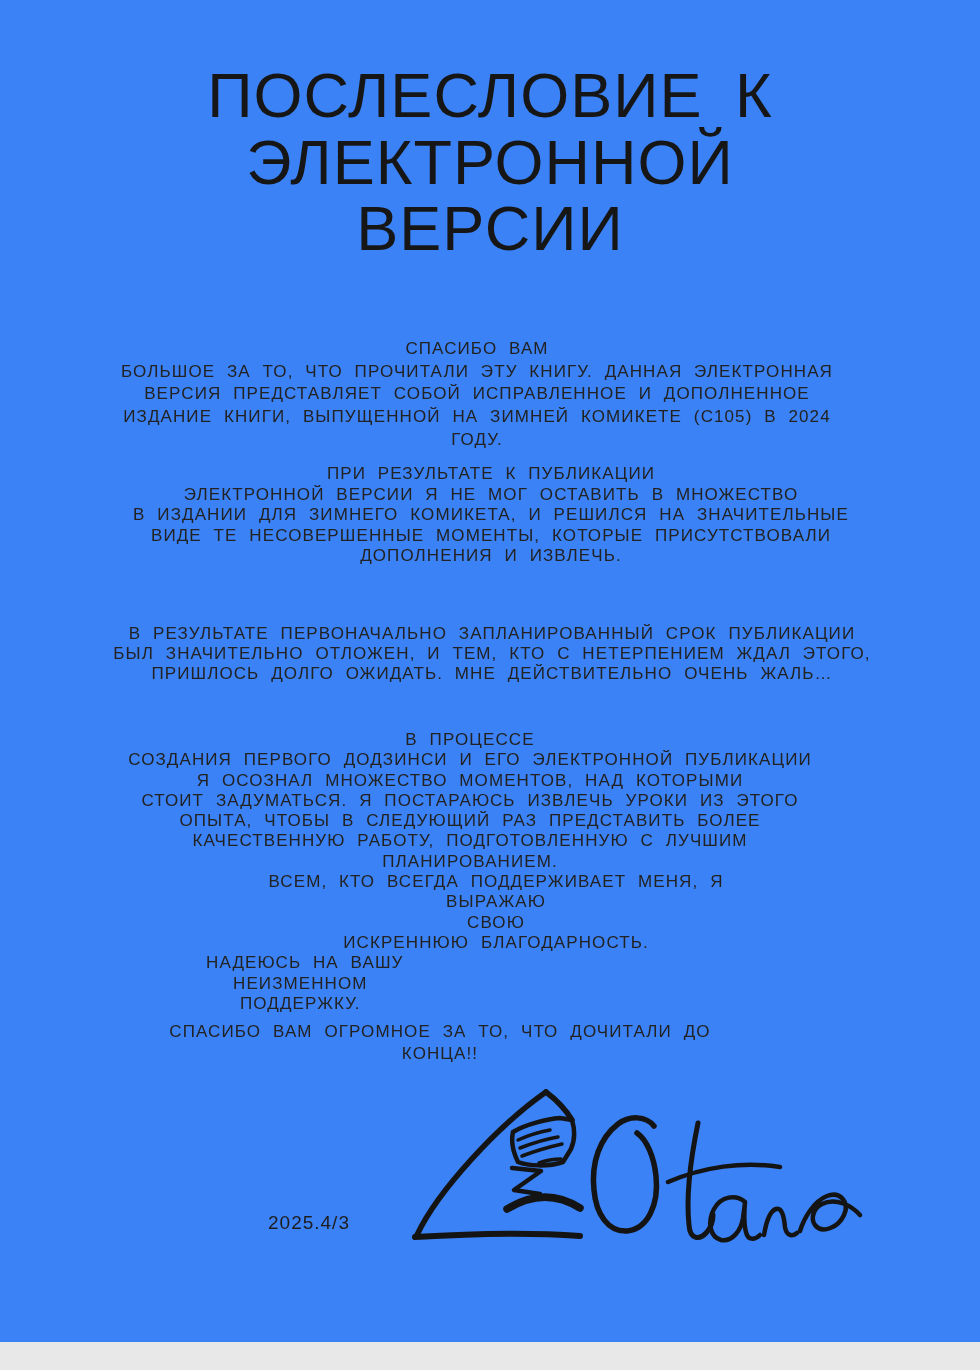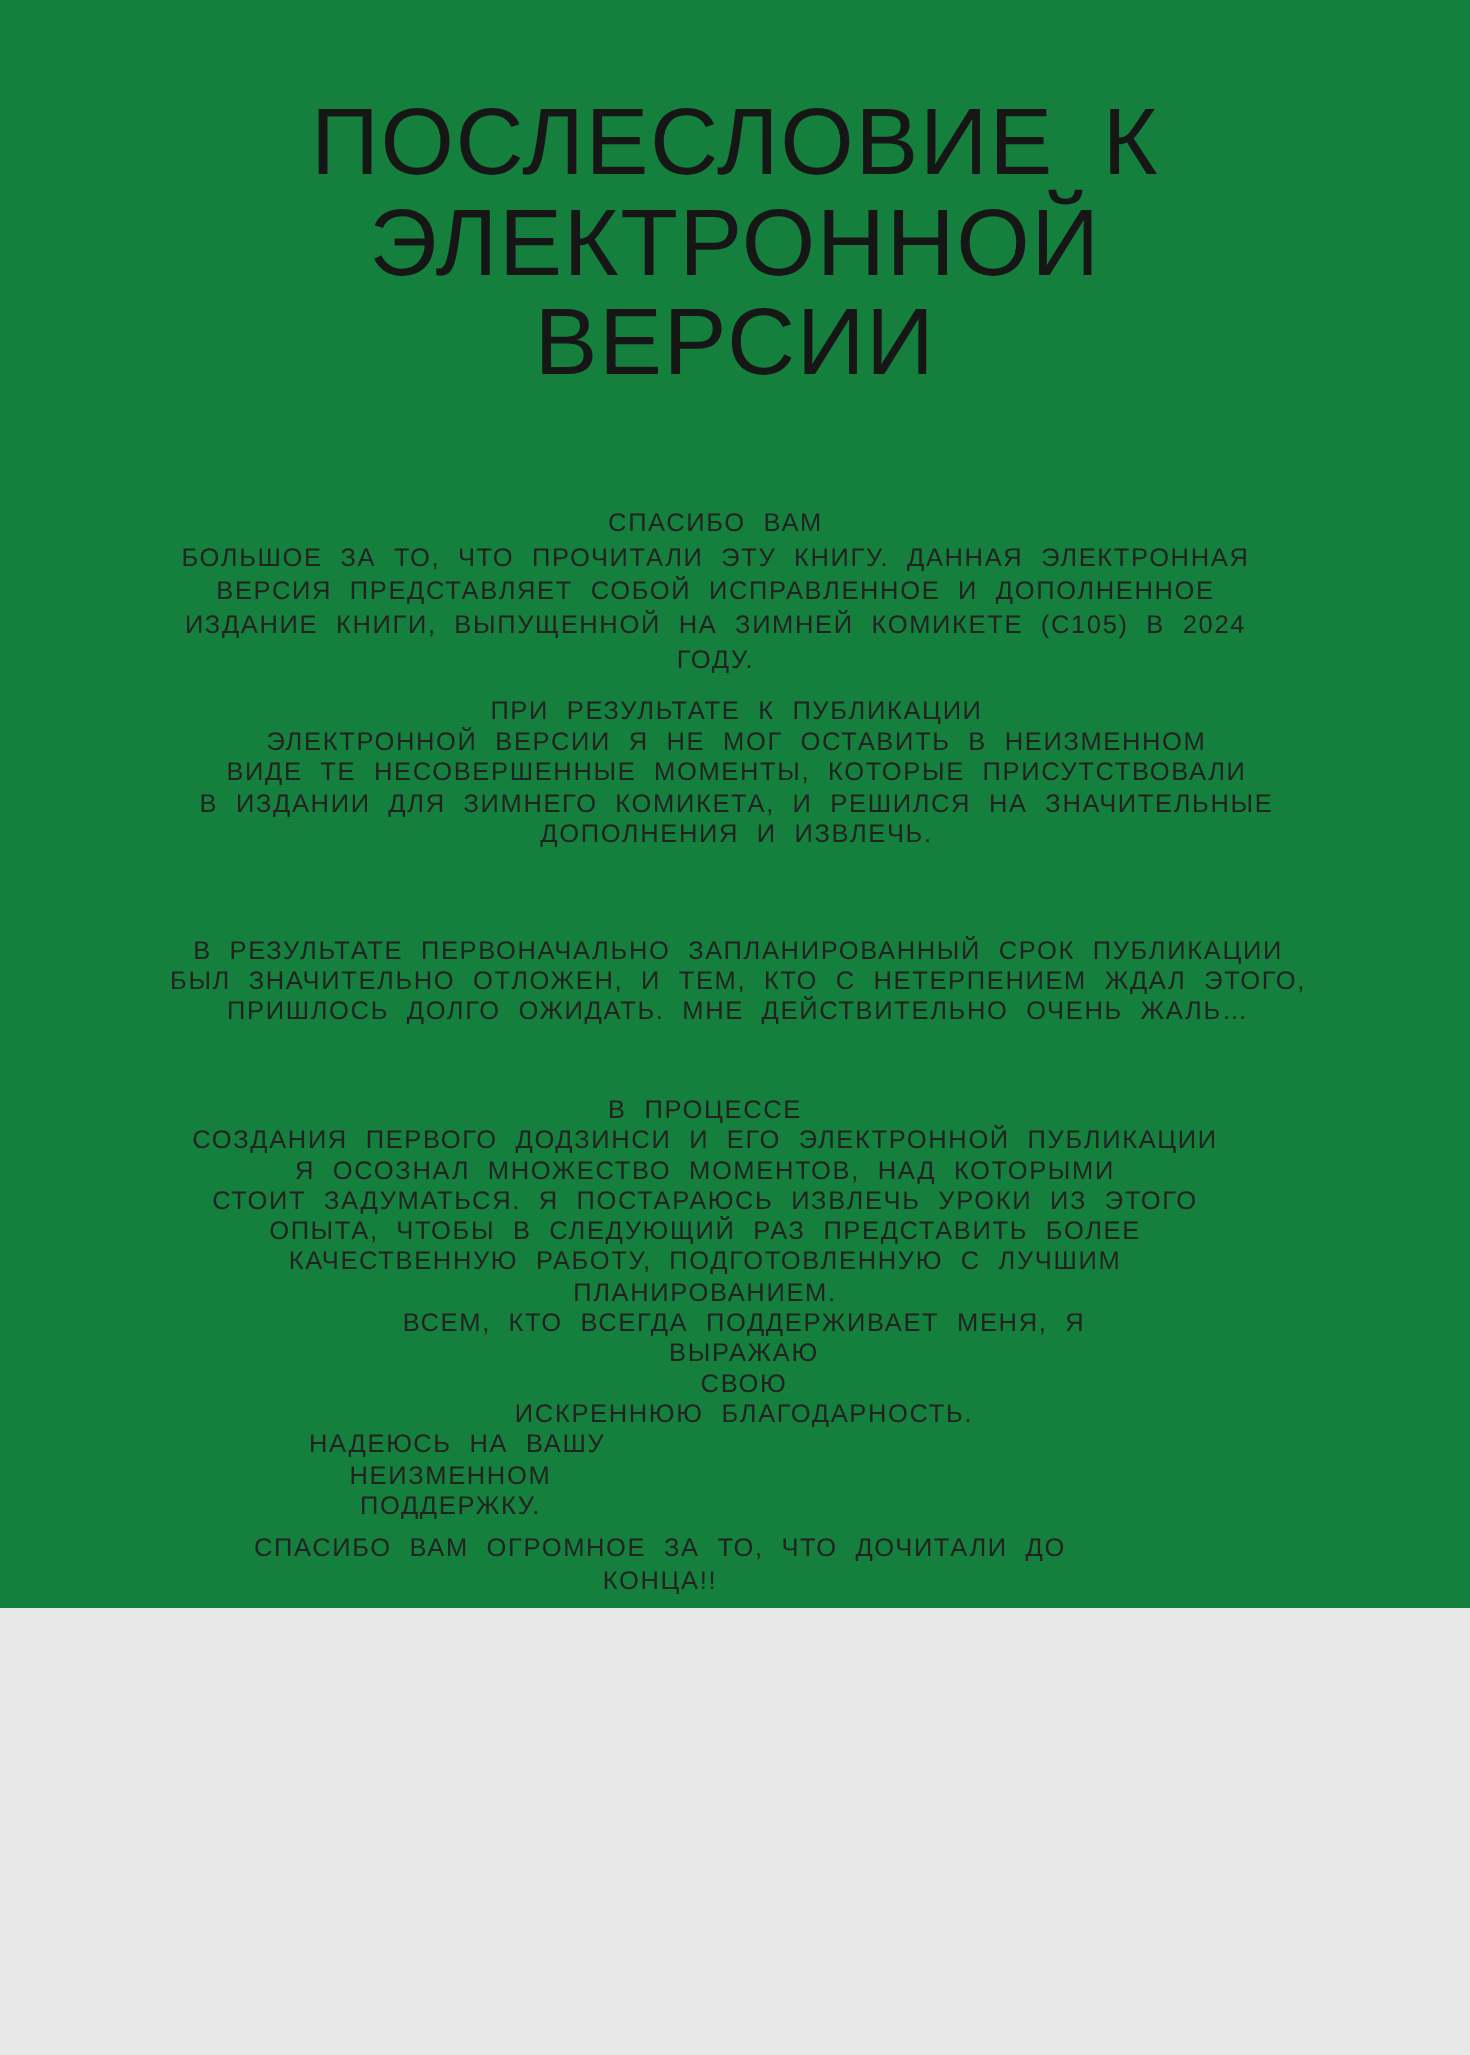--- a/index.html
+++ b/index.html
@@ -1,20 +1,20 @@
 <!DOCTYPE html>
 <html><head>
 <meta charset="utf-8">
 <style>
   html,body{margin:0;padding:0;background:#e8e8e8;}
   .page{
     position:relative;
-    width:980px;height:1072px;
+    width:980px;height:1342px;
     margin:0 auto;
-    background:#15803d;
+    background:#3b82f6;
     overflow:hidden;
     font-family:"Liberation Sans", sans-serif;
     color:#1a1a1a;
   }
   .title{
     position:absolute;left:0;top:62px;width:980px;
     text-align:center;
     font-size:63px;line-height:66.5px;
     letter-spacing:1px;word-spacing:14px;
     font-weight:normal;
@@ -68,23 +68,23 @@
   <div class="para p1">
     <div>СПАСИБО ВАМ</div>
     <div>БОЛЬШОЕ ЗА ТО, ЧТО ПРОЧИТАЛИ ЭТУ КНИГУ. ДАННАЯ ЭЛЕКТРОННАЯ</div>
     <div>ВЕРСИЯ ПРЕДСТАВЛЯЕТ СОБОЙ ИСПРАВЛЕННОЕ И ДОПОЛНЕННОЕ</div>
     <div>ИЗДАНИЕ КНИГИ, ВЫПУЩЕННОЙ НА ЗИМНЕЙ КОМИКЕТЕ (C105) В 2024</div>
     <div>ГОДУ.</div>
   </div>
 
   <div class="para p2">
     <div>ПРИ РЕЗУЛЬТАТЕ К ПУБЛИКАЦИИ</div>
-    <div>ЭЛЕКТРОННОЙ ВЕРСИИ Я НЕ МОГ ОСТАВИТЬ В НЕИЗМЕННОМ</div>
+    <div>ЭЛЕКТРОННОЙ ВЕРСИИ Я НЕ МОГ ОСТАВИТЬ В МНОЖЕСТВО</div>
+    <div>В ИЗДАНИИ ДЛЯ ЗИМНЕГО КОМИКЕТА, И РЕШИЛСЯ НА ЗНАЧИТЕЛЬНЫЕ</div>
     <div>ВИДЕ ТЕ НЕСОВЕРШЕННЫЕ МОМЕНТЫ, КОТОРЫЕ ПРИСУТСТВОВАЛИ</div>
-    <div>В ИЗДАНИИ ДЛЯ ЗИМНЕГО КОМИКЕТА, И РЕШИЛСЯ НА ЗНАЧИТЕЛЬНЫЕ</div>
     <div>ДОПОЛНЕНИЯ И ИЗВЛЕЧЬ.</div>
   </div>
 
   <div class="para p3">
     <div>В РЕЗУЛЬТАТЕ ПЕРВОНАЧАЛЬНО ЗАПЛАНИРОВАННЫЙ СРОК ПУБЛИКАЦИИ</div>
     <div>БЫЛ ЗНАЧИТЕЛЬНО ОТЛОЖЕН, И ТЕМ, КТО С НЕТЕРПЕНИЕМ ЖДАЛ ЭТОГО,</div>
     <div>ПРИШЛОСЬ ДОЛГО ОЖИДАТЬ. МНЕ ДЕЙСТВИТЕЛЬНО ОЧЕНЬ ЖАЛЬ…</div>
   </div>
 
   <div class="para p4">

